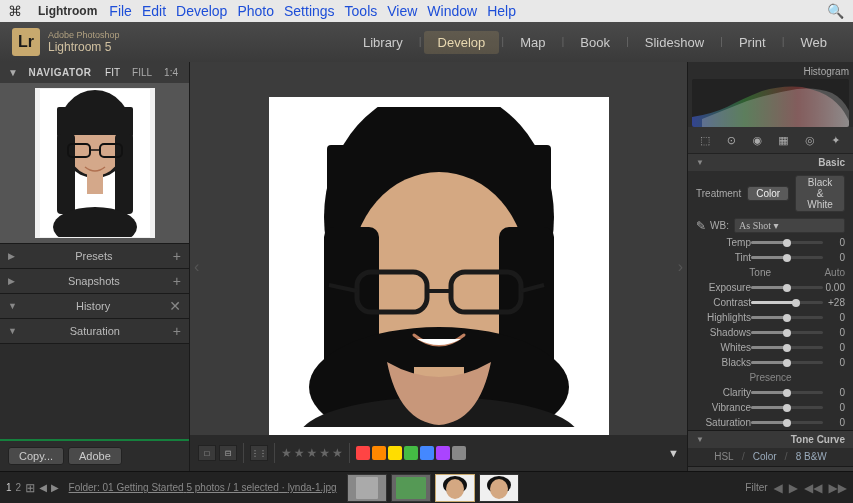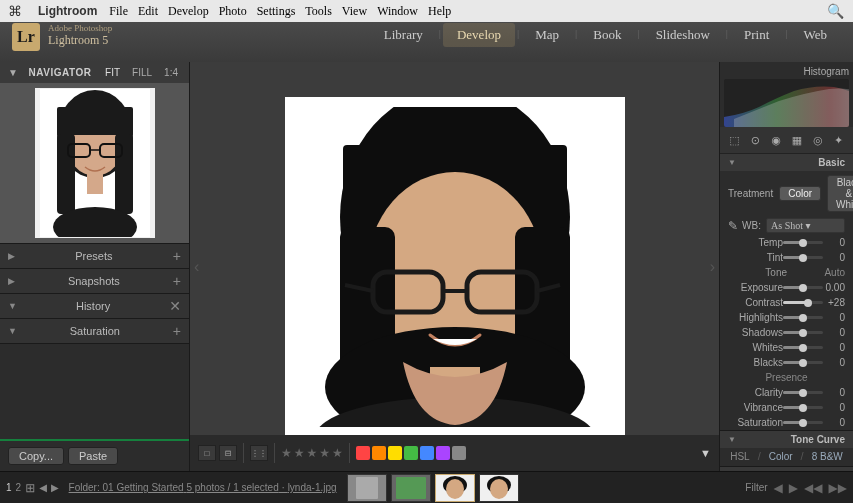--- a/index.html
+++ b/index.html
@@ -32,45 +32,43 @@
     #menubar .app-name {
       font-weight: bold;
       color: #333;
       font-size: 12px;
     }
     #menubar .menu-items {
       display: flex;
       gap: 10px;
     }
     #menubar .menu-item {
-      color: #000000;
-      font-size: 12px;
-      cursor: pointer;
-      font-family: Liberation Serif, serif;
+      color: #1d4ed8;
+      font-size: 14px;
+      cursor: pointer;
     }
     #menubar .menu-right {
       position: absolute;
       right: 8px;
       display: flex;
       gap: 8px;
       align-items: center;
     }
     #menubar .search-icon {
       font-size: 14px;
       color: #555;
     }
 
     
     #titlebar {
       background: linear-gradient(to bottom, #4a4a4a, #3a3a3a);
       height: 40px;
       display: flex;
-      align-items: flex-start;
-      padding: 1px 12px;
-      font-family: Liberation Serif, serif;
+      align-items: center;
+      padding: 8px 12px;
     }
     #titlebar .lr-logo {
       background: #c8a96e;
       color: #1a1a1a;
       font-weight: bold;
       font-size: 16px;
       width: 28px;
       height: 28px;
       display: flex;
       align-items: center;
@@ -272,21 +270,21 @@
       transform: translateY(-50%);
       color: #555;
       font-size: 16px;
       cursor: pointer;
     }
     .side-arrow-left { left: 4px; }
     .side-arrow-right { right: 4px; }
 
     
     #right-panel {
-      width: 134px;
+      width: 166px;
       background: #2c2c2c;
       border-left: 1px solid #1a1a1a;
       display: flex;
       flex-direction: column;
       overflow: hidden;
     }
     #histogram-section {
       background: #2c2c2c;
       padding: 4px;
       height: 65px;
@@ -630,21 +628,21 @@
     <div class="panel-section">
       <div class="panel-section-header">
         <span class="section-toggle">▼</span>
         <span class="section-title">Saturation</span>
         <span class="section-add">+</span>
       </div>
     </div>
 
     <div style="display:flex;gap:4px;padding:6px 8px;margin-top:auto;border-top:2px solid #15803d;">
       <button class="copy-btn">Copy...</button>
-      <button class="paste-btn">Paste</button>
+      <button class="paste-btn">Adobe</button>
     </div>
 
   </div>
 
   <div id="center-panel">
 
     <div class="side-arrows side-arrow-left">‹</div>
 
     <div id="main-photo-container">
       <div class="main-photo">

